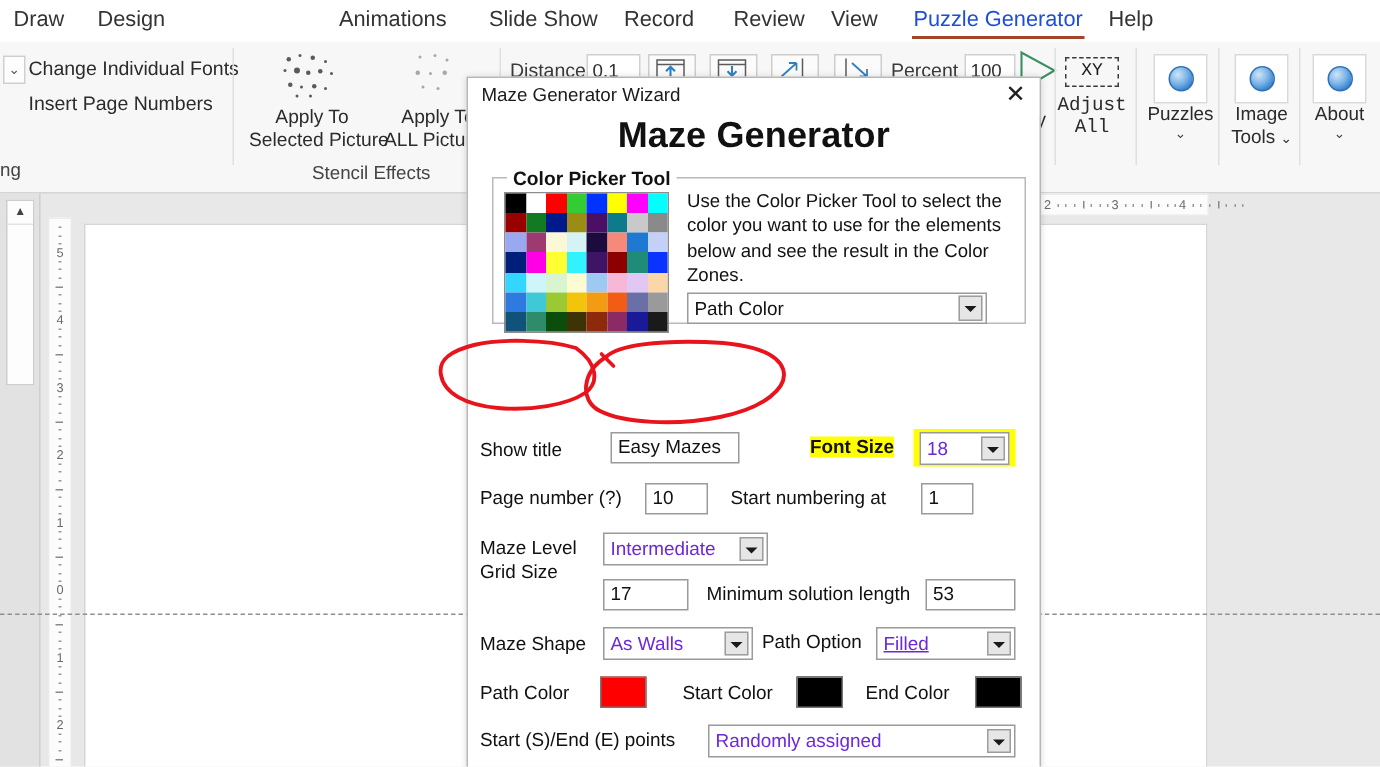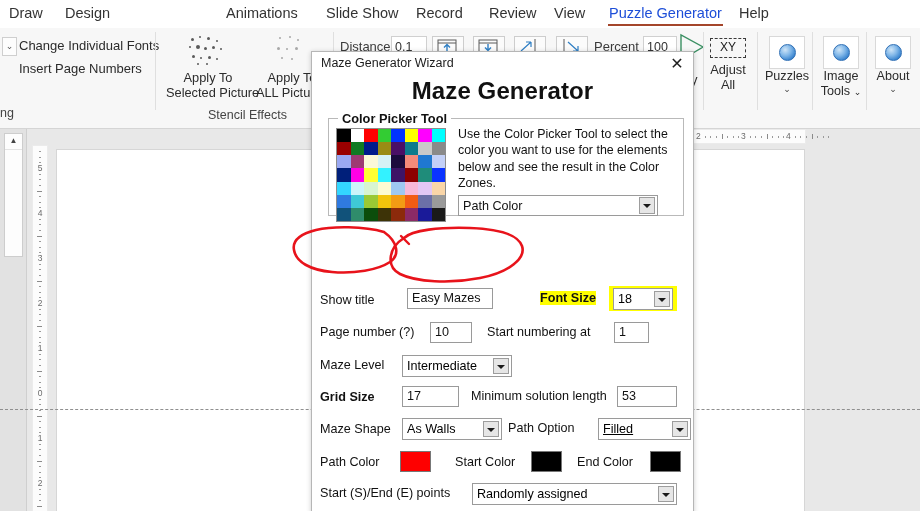--- a/index.html
+++ b/index.html
@@ -160,21 +160,21 @@
   }
 
   
   .lab{position:absolute;font-size:12.6px;color:#111;white-space:nowrap;}
   .inp{
     position:absolute;height:21px;border:1px solid #9a9a9a;background:#ffffff;
     font-size:12.6px;color:#111;line-height:19px;padding-left:4px;box-sizing:border-box;
   }
   .sel{
     position:absolute;height:22px;border:1px solid #9a9a9a;background:#ffffff;
-    font-size:12.6px;color:#000000;line-height:20px;padding-left:4px;box-sizing:border-box;
+    font-size:12.6px;color:#6d28d9;line-height:20px;padding-left:4px;box-sizing:border-box;
   }
   .sel .arw, #colorzone-select .arw{
     position:absolute;right:2px;top:2px;width:16px;height:16px;
     background:#e6e6e6;border:1px solid #9d9d9d;box-sizing:border-box;
   }
   #colorzone-select .arw{top:1px;height:17px;}
   .sel .arw::after, #colorzone-select .arw::after{
     content:"";position:absolute;left:3px;top:6px;
     border-left:4px solid transparent;border-right:4px solid transparent;
     border-top:4px solid #1a1a1a;
@@ -293,21 +293,21 @@
   <div style="position:absolute;left:678px;top:5px;">
     <svg width="30" height="30" viewBox="0 0 30 30">
       <path d="M3 2 L3 27 L25 14 Z" fill="none" stroke="#3a8f62" stroke-width="1.4"></path>
     </svg>
   </div>
 
   <div class="grp-sep" style="left:703px;top:4px;"></div>
 
   <div class="txtbtn" style="left:688px;top:44px;"><span>ly</span></div>
 
-  <div class="bigbtn" style="left:700px;top:10px;width:56px;">
+  <div class="bigbtn" style="left:700px;top:10px;width:56px;font-family:Liberation Mono, monospace;">
     <div style="width:34px;height:18px;margin:0 auto 4px auto;border:1px dashed #3a3a3a;font-size:12px;line-height:16px;color:#1a1a1a;text-align:center;"><span>XY</span></div>
     <div class="cap">Adjust</div>
     <div class="cap">All</div>
   </div>
 
   <div class="grp-sep" style="left:757px;top:4px;"></div>
 
   <div class="circbtn" style="left:758px;top:8px;">
     <div class="sq">
         <span class="circ"></span>
@@ -535,32 +535,32 @@
   <div class="inp" style="left:118px;top:270px;width:42px;"><span>10</span></div>
   <div class="lab" style="left:175px;top:273px;"><span>Start numbering at</span></div>
   <div class="inp" style="left:302px;top:270px;width:35px;"><span>1</span></div>
 
   <div class="lab" style="left:8px;top:306px;"><span>Maze Level</span></div>
   <div class="sel" style="left:90px;top:303px;width:110px;">
     <span>Intermediate</span>
     <span class="arw"></span>
   </div>
 
-  <div class="lab" style="left:8px;top:338px;font-weight:bold;"><span>Grid Size</span></div>
+  <div class="lab" style="left:8px;top:322px;"><span>Grid Size</span></div>
   <div class="inp" style="left:90px;top:334px;width:57px;"><span>17</span></div>
   <div class="lab" style="left:159px;top:337px;"><span>Minimum solution length</span></div>
   <div class="inp" style="left:305px;top:334px;width:60px;"><span>53</span></div>
 
   <div class="lab" style="left:8px;top:370px;"><span>Maze Shape</span></div>
   <div class="sel" style="left:90px;top:366px;width:100px;">
     <span>As Walls</span>
     <span class="arw"></span>
   </div>
   <div class="lab" style="left:196px;top:369px;"><span>Path Option</span></div>
-  <div class="sel" style="left:286px;top:366px;width:93px;text-decoration:underline;">
+  <div class="sel" style="left:272px;top:366px;width:93px;text-decoration:underline;">
     <span>Filled</span>
     <span class="arw"></span>
   </div>
 
   <div class="lab" style="left:8px;top:403px;"><span>Path Color</span></div>
   <div class="colorbox" id="path-color-swatch" style="left:88px;top:399px;background:#fe0000;"></div>
   <div class="lab" style="left:143px;top:403px;"><span>Start Color</span></div>
   <div class="colorbox" id="start-color-swatch" style="left:219px;top:399px;background:#000000;"></div>
   <div class="lab" style="left:265px;top:403px;"><span>End Color</span></div>
   <div class="colorbox" id="end-color-swatch" style="left:338px;top:399px;background:#000000;"></div>

